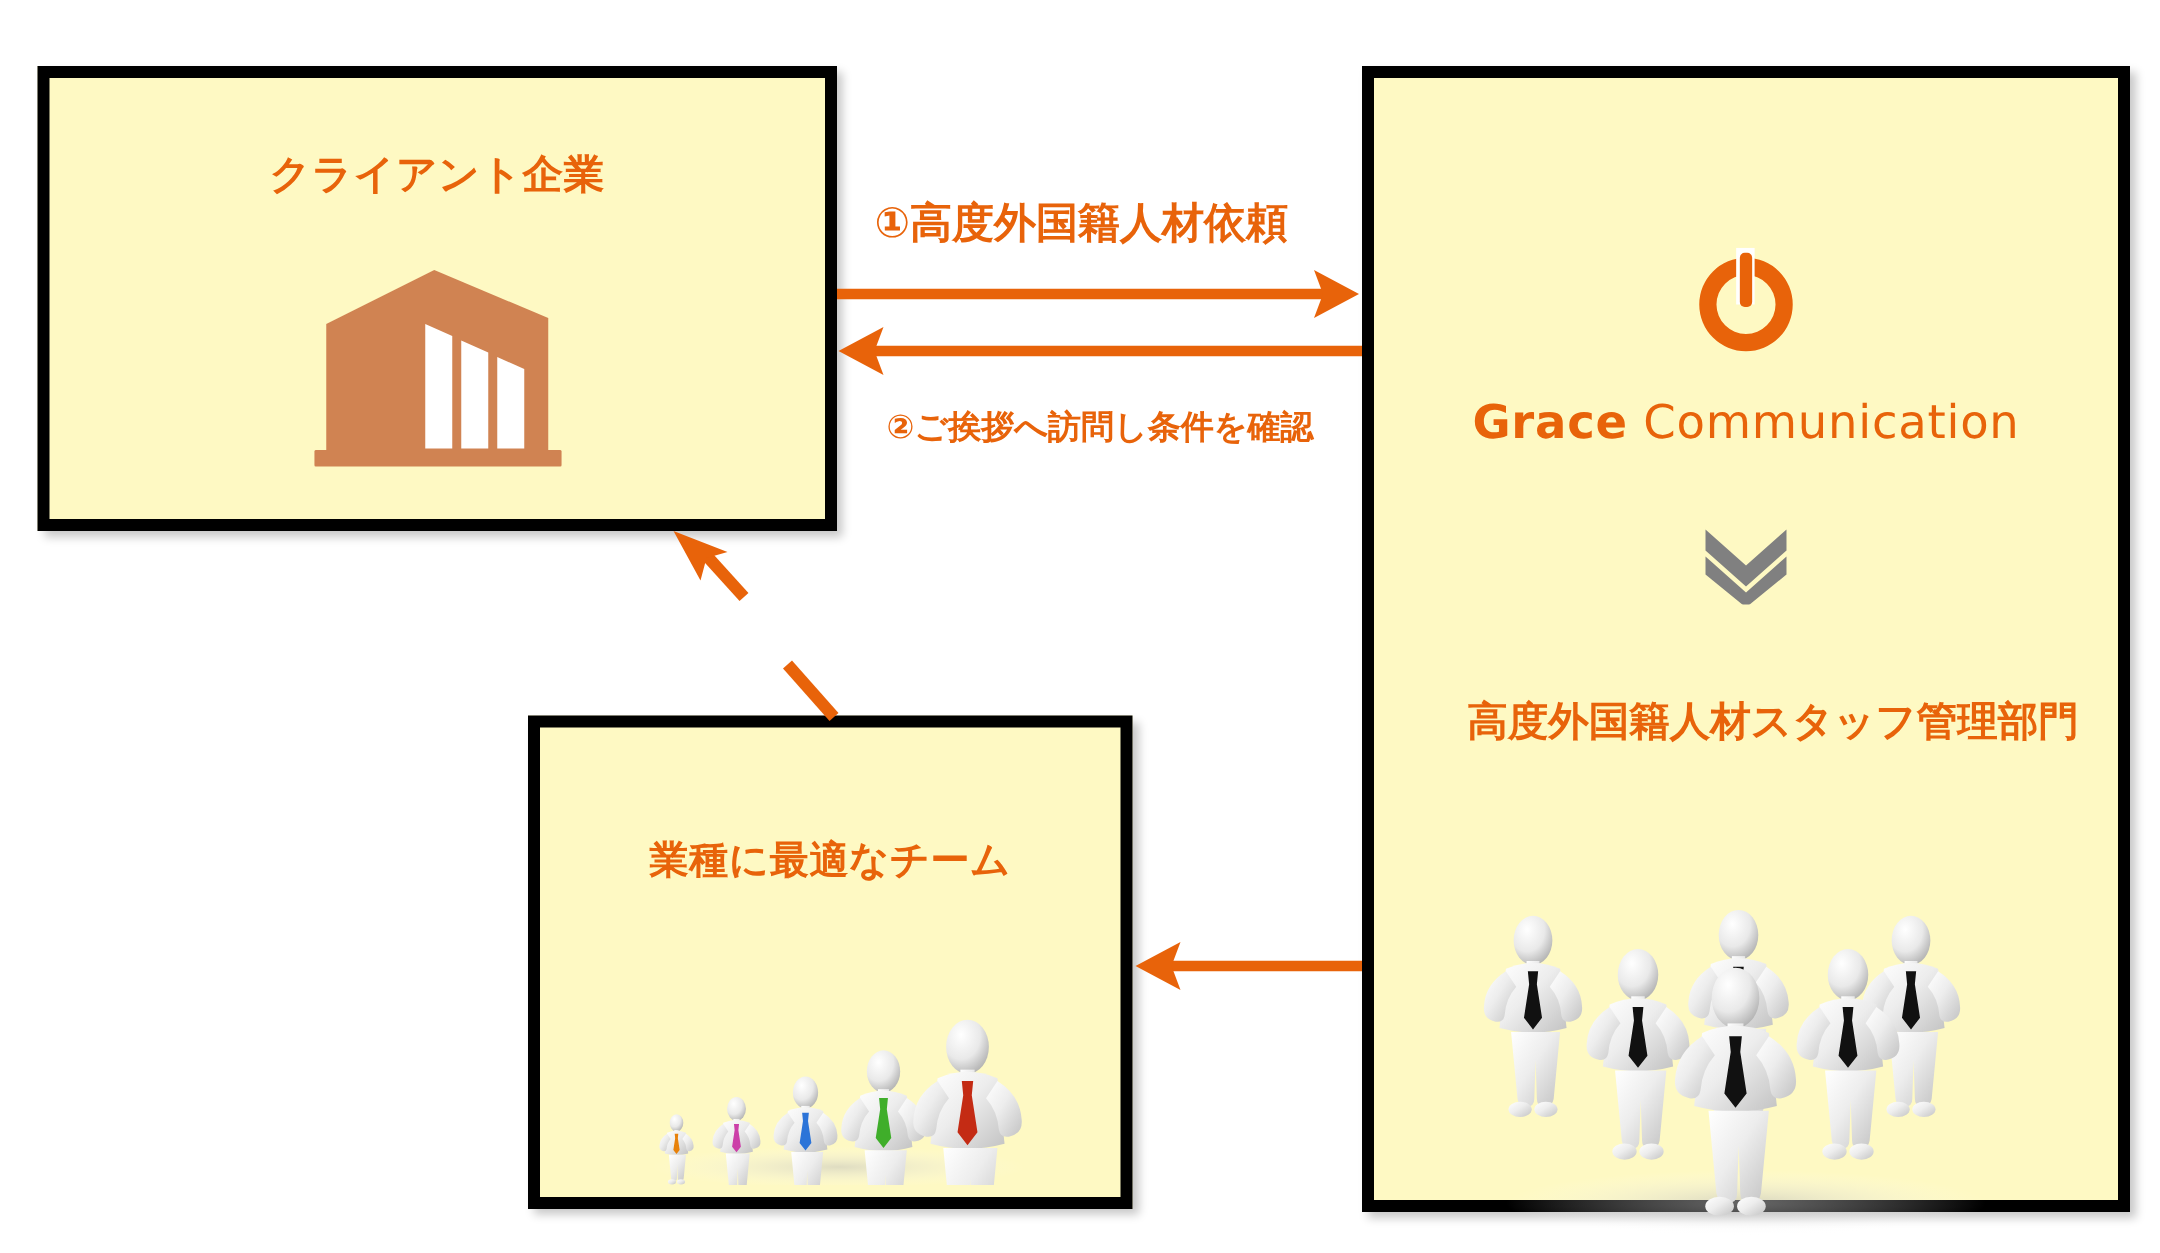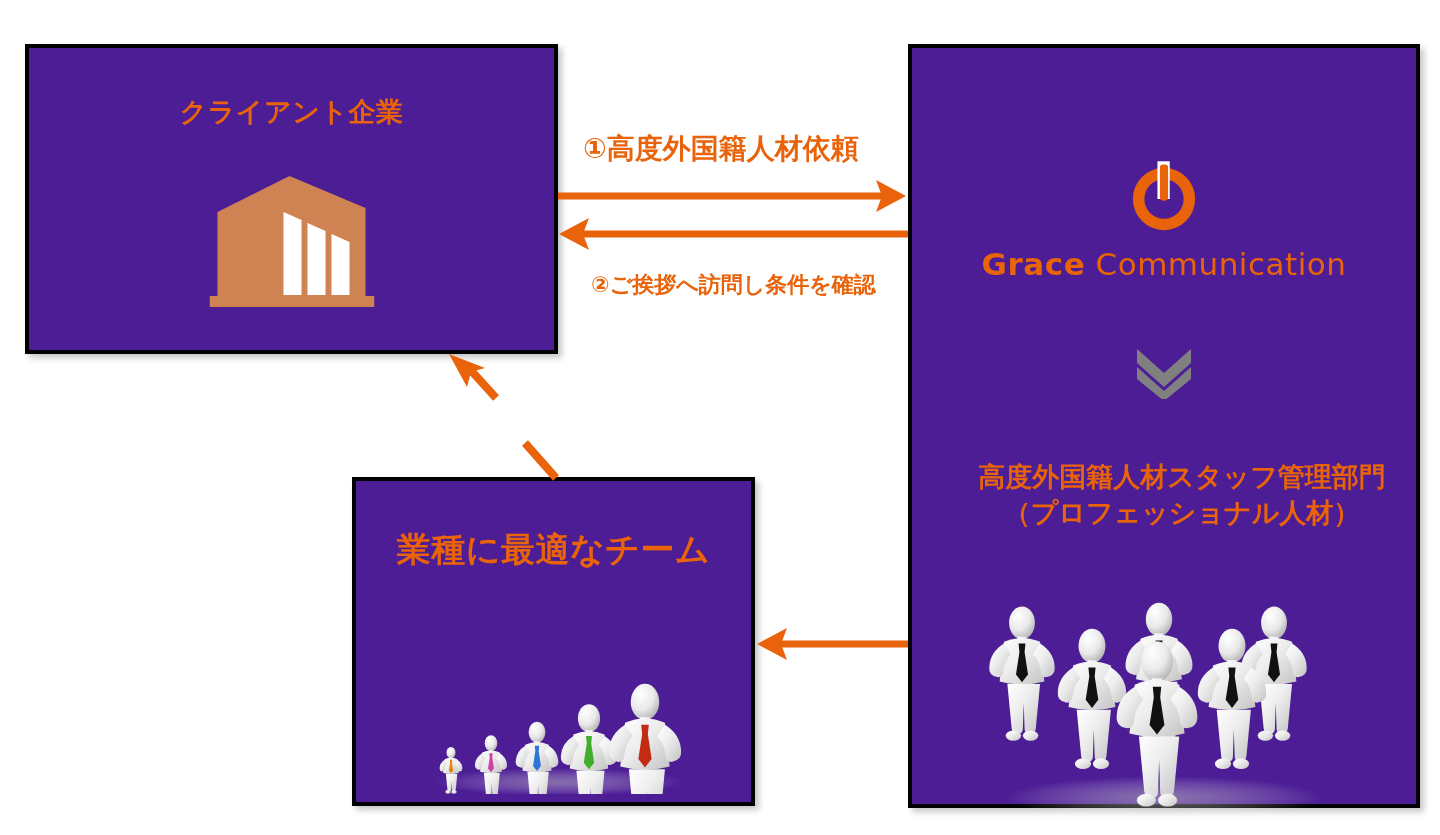--- a/index.html
+++ b/index.html
@@ -12,56 +12,56 @@
     position: relative;
     width: 1440px;
     height: 835px;
     background: #ffffff;
     overflow: hidden;
   }
 
   
   .box {
     position: absolute;
-    background: #4c1d95;
-    border: 4px solid #000000;
+    background: #fef9c3;
+    border: 8px solid #000000;
     box-shadow: 4px 4px 6px rgba(0,0,0,0.22);
   }
   #box-client      { left: 25px;  top: 44px;  width: 533px; height: 310px; }
   #box-grace       { left: 908px; top: 44px;  width: 512px; height: 764px; }
   #box-team        { left: 352px; top: 477px; width: 403px; height: 329px; }
 
   
   .box-title {
     position: absolute;
     width: 100%;
     text-align: center;
     color: #E8630A;
     font-weight: bold;
     letter-spacing: .5px;
   }
   #client-title { top: 46px; font-size: 27px; }
-  #team-title   { top: 46px; font-size: 34px; }
+  #team-title   { top: 71px; font-size: 26px; }
 
   
   #building-icon {
     position: absolute;
     left: 50%; top: 120px;
     transform: translateX(-50%);
   }
 
   
   #grace-logo-wrap {
     position: absolute;
     left: 0; right: 0; top: 110px;
     text-align: center;
   }
   #grace-mark { display: block; margin: 0 auto; }
   #grace-wordmark {
-    margin-top: 6px;
+    margin-top: 20px;
     font-size: 31px;
     color: #E8630A;
     letter-spacing: .5px;
     font-family: "DejaVu Sans", "Liberation Sans", sans-serif;
   }
   #grace-wordmark .w1 { font-weight: bold; }
   #grace-wordmark .w2 { font-weight: normal; }
 
   #chevron-wrap {
     position: absolute;
@@ -153,21 +153,20 @@
 
     <div id="chevron-wrap">
       <svg width="66" height="56" viewBox="0 0 66 56">
         <path d="M6 6 L33 30 L60 6 L60 20 L33 44 L6 20 Z" fill="#808080"></path>
         <path d="M6 24 L33 48 L60 24 L60 36 L33 58 L6 36 Z" fill="#808080"></path>
       </svg>
     </div>
 
     <div id="dept-caption">
       <div>高度外国籍人材スタッフ管理部門</div>
-      <div>（プロフェッショナル人材）</div>
     </div>
 
     <svg id="staff-people" width="400" height="275" viewBox="0 0 400 275">
       <defs>
         <linearGradient id="bodyG" x1="0" y1="0" x2="1" y2="1">
           <stop offset="0%" stop-color="#ffffff"></stop>
           <stop offset="45%" stop-color="#ededed"></stop>
           <stop offset="100%" stop-color="#c3c3c3"></stop>
         </linearGradient>
         <radialGradient id="headG" cx="35%" cy="28%" r="75%">

